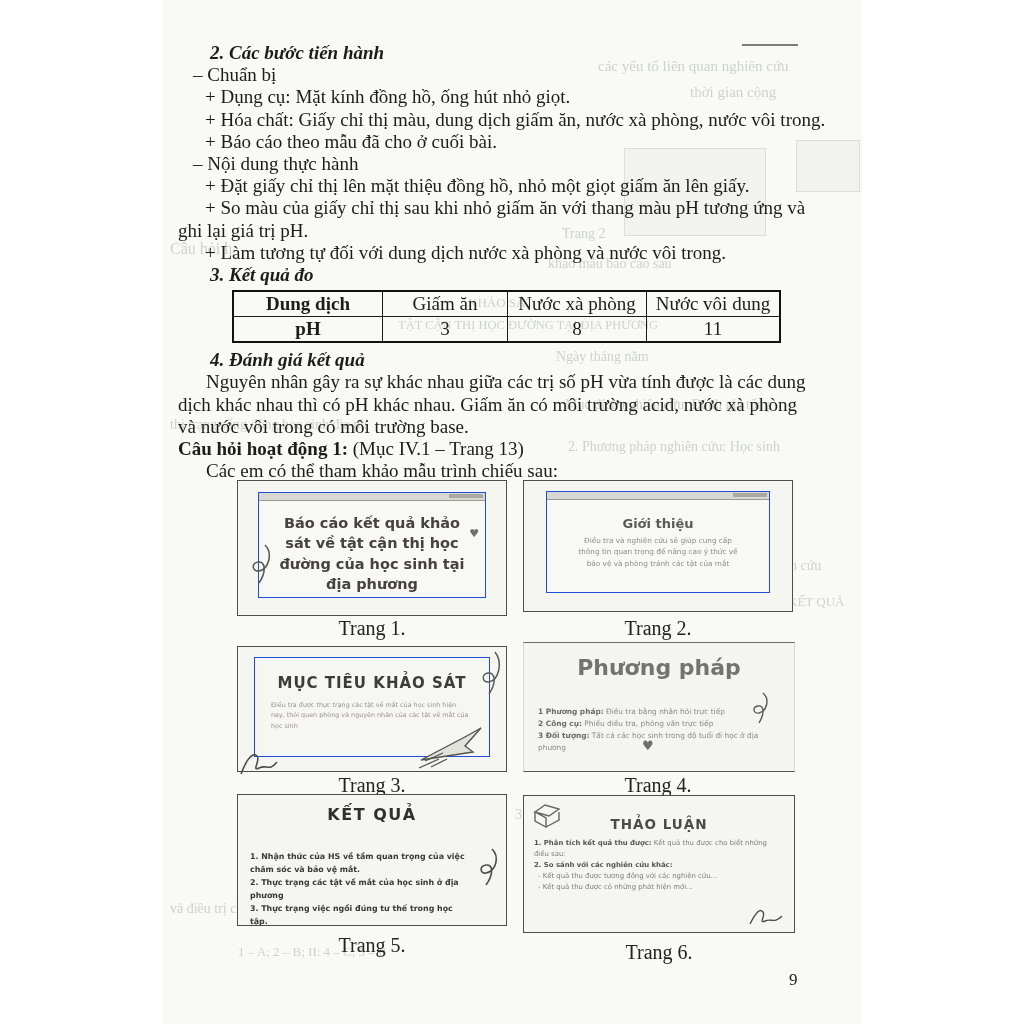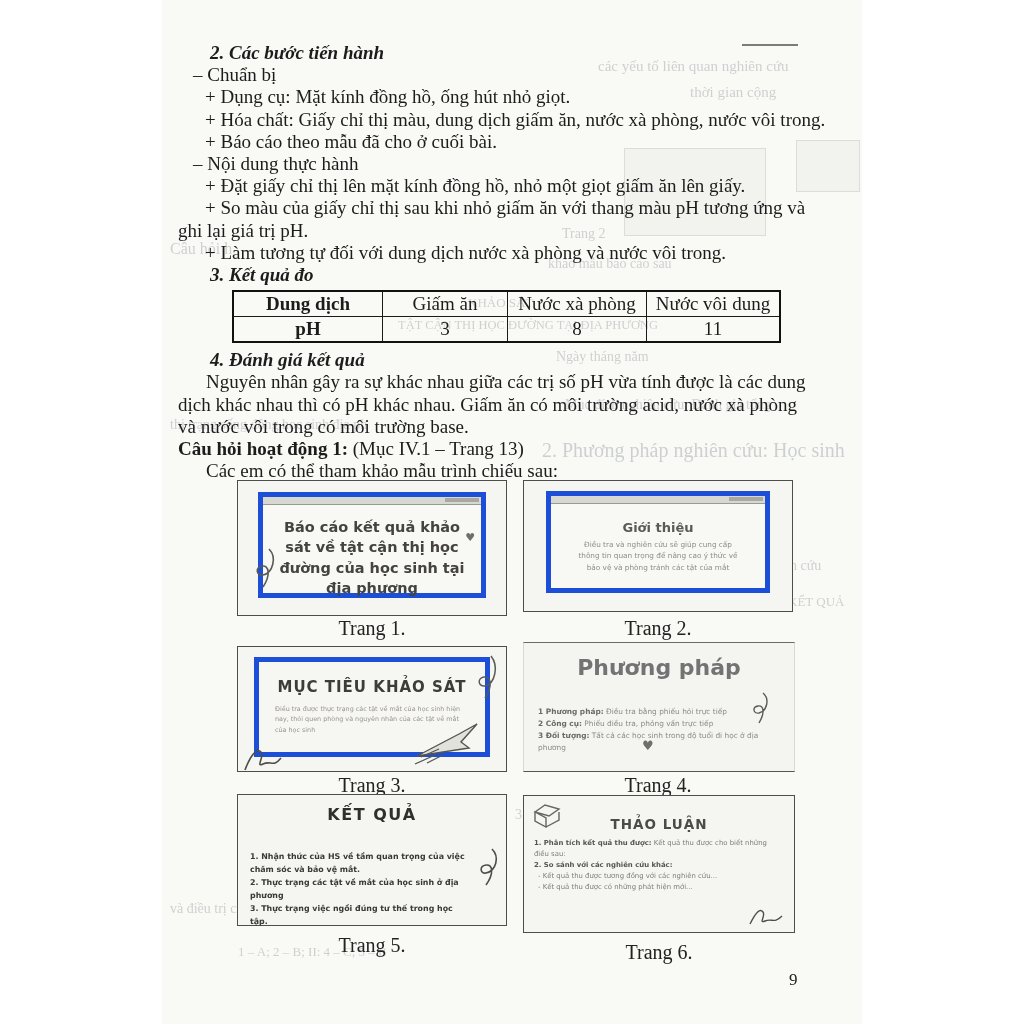--- a/index.html
+++ b/index.html
@@ -19,21 +19,21 @@
   table.ph td,table.ph th{border:1.6px solid #1a1a1a;text-align:center;height:24px;padding:0 4px;font-weight:400;}
   table.ph tr.hdr td.first,table.ph td.bold{font-weight:700;}
   table.ph{border:2px solid #111;}
   .cw0{width:140px}.cw1{width:116px}.cw2{width:130px}.cw3{width:124px}
   
   .act-label{font-weight:700;}
   
   .slide{position:absolute;background:#f5f5f2;border:1.6px solid #4d4d4d;box-sizing:border-box;}
   .slide.light{border:1px solid #d9d9d2;border-top:1.4px solid #6a6a6a;border-bottom:1.6px solid #555;background:#f4f4f0;}
   .caption{position:absolute;width:270px;text-align:center;font-size:20px;color:#222;}
-  .panel{border:5px solid #1d4ed8;background:#f8f8f5;box-sizing:border-box;position:relative;}
+  .panel{border:1px solid #1d4ed8;background:#f8f8f5;box-sizing:border-box;position:relative;}
   .titlebar{height:7px;background:#d8d8d2;border-bottom:1px solid #9a9a95;position:relative;}
   .titlebar .chip{position:absolute;right:2px;top:1px;width:34px;height:4px;background:#a9a9a2;}
   .sans{font-family:"DejaVu Sans", sans-serif;}
   .s1-title{font-weight:700;font-size:14.5px;line-height:1.4;color:#44433f;text-align:center;padding:12px 14px 0 14px;}
   .s2-title{font-weight:700;font-size:13px;color:#5a5a56;text-align:center;margin-top:16px;}
   .s2-body{font-size:7.3px;line-height:1.55;color:#8d8d88;text-align:center;margin:4px auto 0 auto;width:160px;}
   .s3-title{font-weight:700;font-size:15px;letter-spacing:1px;color:#3c3c38;text-align:center;margin-top:16px;}
   .s3-body{font-size:6.4px;line-height:1.6;color:#99958e;margin:8px 18px 0 16px;}
   .s4-title{font-weight:700;font-size:22px;color:#737373;text-align:center;margin-top:12px;}
   .s4-list{font-size:7.4px;line-height:1.6;color:#8c8c86;margin:26px 34px 0 14px;}
@@ -65,36 +65,36 @@
   <div class="ghost" style="left:598px;top:58px;font-size:15px;">các yếu tố liên quan nghiên cứu</div>
   <div class="ghost" style="left:690px;top:84px;font-size:15px;">thời gian cộng</div>
   <div class="ghost" style="left:562px;top:226px;font-size:14px;">Trang 2</div>
   <div class="ghost" style="left:170px;top:240px;font-size:16px;">Câu hỏi h</div>
   <div class="ghost" style="left:548px;top:256px;font-size:14px;">khảo mẫu báo cáo sau</div>
   <div class="ghost" style="left:468px;top:295px;font-size:13px;">KHẢO SÁT</div>
   <div class="ghost" style="left:398px;top:318px;font-size:12.5px;">TẬT CẬN THỊ HỌC ĐƯỜNG TẠI ĐỊA PHƯƠNG</div>
   <div class="ghost" style="left:556px;top:349px;font-size:14px;">Ngày tháng năm</div>
   <div class="ghost" style="left:545px;top:397px;font-size:14px;padding-left:20px;">Mục đích nghiên cứu: Đánh giá tổng</div>
   <div class="ghost" style="left:170px;top:417px;font-size:14px;">thị trạng sống động học sinh địa ph</div>
-  <div class="ghost" style="left:542px;top:439px;font-size:20px;">2. Phương pháp nghiên cứu: Học sinh</div>
+  <div class="ghost" style="left:568px;top:439px;font-size:14px;">2. Phương pháp nghiên cứu: Học sinh</div>
   <div class="ghost" style="left:698px;top:558px;font-size:14px;">Đối tượng nghiên cứu</div>
   <div class="ghost" style="left:788px;top:594px;font-size:13px;">KẾT QUẢ</div>
   <div class="ghost" style="left:545px;top:731px;font-size:14px;">Thói quen sử dụng thiết bị điện</div>
   <div class="ghost" style="left:515px;top:779px;font-size:14px;margin-top:28px;">3. Nhận thức</div>
   <div class="ghost" style="left:170px;top:901px;font-size:14px;">và điều trị cho</div>
   <div class="ghost" style="left:238px;top:944px;font-size:13px;">1 – A; 2 – B; II: 4 – C; 5 – B</div>
 
   <div class="textcol">
     <div class="ln h">2. Các bước tiến hành</div>
     <div class="ln dash">– Chuẩn bị</div>
     <div class="ln plus">+ Dụng cụ: Mặt kính đồng hồ, ống hút nhỏ giọt.</div>
     <div class="ln plus">+ Hóa chất: Giấy chỉ thị màu, dung dịch giấm ăn, nước xà phòng, nước vôi trong.</div>
     <div class="ln plus">+ Báo cáo theo mẫu đã cho ở cuối bài.</div>
     <div class="ln dash">– Nội dung thực hành</div>
-    <div class="ln plus">+ Đặt giấy chỉ thị lên mặt kính đồng hồ, nhỏ một giọt giấm ăn lên giấy.</div>
+    <div class="ln plus">+ Đặt giấy chỉ thị lên mặt thiệu đồng hồ, nhỏ một giọt giấm ăn lên giấy.</div>
     <div class="ln plus">+ So màu của giấy chỉ thị sau khi nhỏ giấm ăn với thang màu pH tương ứng và</div>
     <div class="ln cont">ghi lại giá trị pH.</div>
     <div class="ln plus">+ Làm tương tự đối với dung dịch nước xà phòng và nước vôi trong.</div>
     <div class="ln h">3. Kết quả đo</div>
 
     <table class="ph">
       <tbody>
           <tr class="hdr">
         <td class="cw0 first bold">Dung dịch</td>
         <td class="cw1">Giấm ăn</td>
@@ -157,21 +157,21 @@
       <svg class="doodle" style="left:-16px;bottom:-22px;" width="48" height="30" viewBox="0 0 48 30">
         <path d="M2 26 C8 10 14 4 18 8 C22 12 12 24 20 20 C28 16 30 24 38 14" fill="none" stroke="#4e4e49" stroke-width="1.6"></path>
       </svg>
     </div>
   </div>
   <div class="caption" style="left:237px;top:774px;">Trang 3.</div>
 
   <div class="slide light sans" style="left:523px;top:642px;width:272px;height:130px;">
     <div class="s4-title">Phương pháp</div>
     <div class="s4-list">
-      <div><span class="lead">1 Phương pháp:</span><span> Điều tra bằng phiếu hỏi trực tiếp</span></div>
+      <div><span class="lead">1 Phương pháp:</span><span> Điều tra bằng nhân hỏi trực tiếp</span></div>
       <div><span class="lead">2 Công cụ:</span><span> Phiếu điều tra, phỏng vấn trực tiếp</span></div>
       <div><span class="lead">3 Đối tượng:</span><span> Tất cả các học sinh trong độ tuổi đi học ở địa phương</span></div>
     </div>
     <span class="doodle heart" style="left:118px;bottom:18px;font-size:13px;">♥</span>
     <svg class="doodle" style="right:24px;top:48px;" width="22" height="36" viewBox="0 0 22 36">
       <path d="M15 2 C22 8 19 20 11 22 C5 23 4 16 10 15 C16 14 17 22 11 32" fill="none" stroke="#5a5a55" stroke-width="1.4"></path>
     </svg>
   </div>
   <div class="caption" style="left:523px;top:774px;">Trang 4.</div>
 

